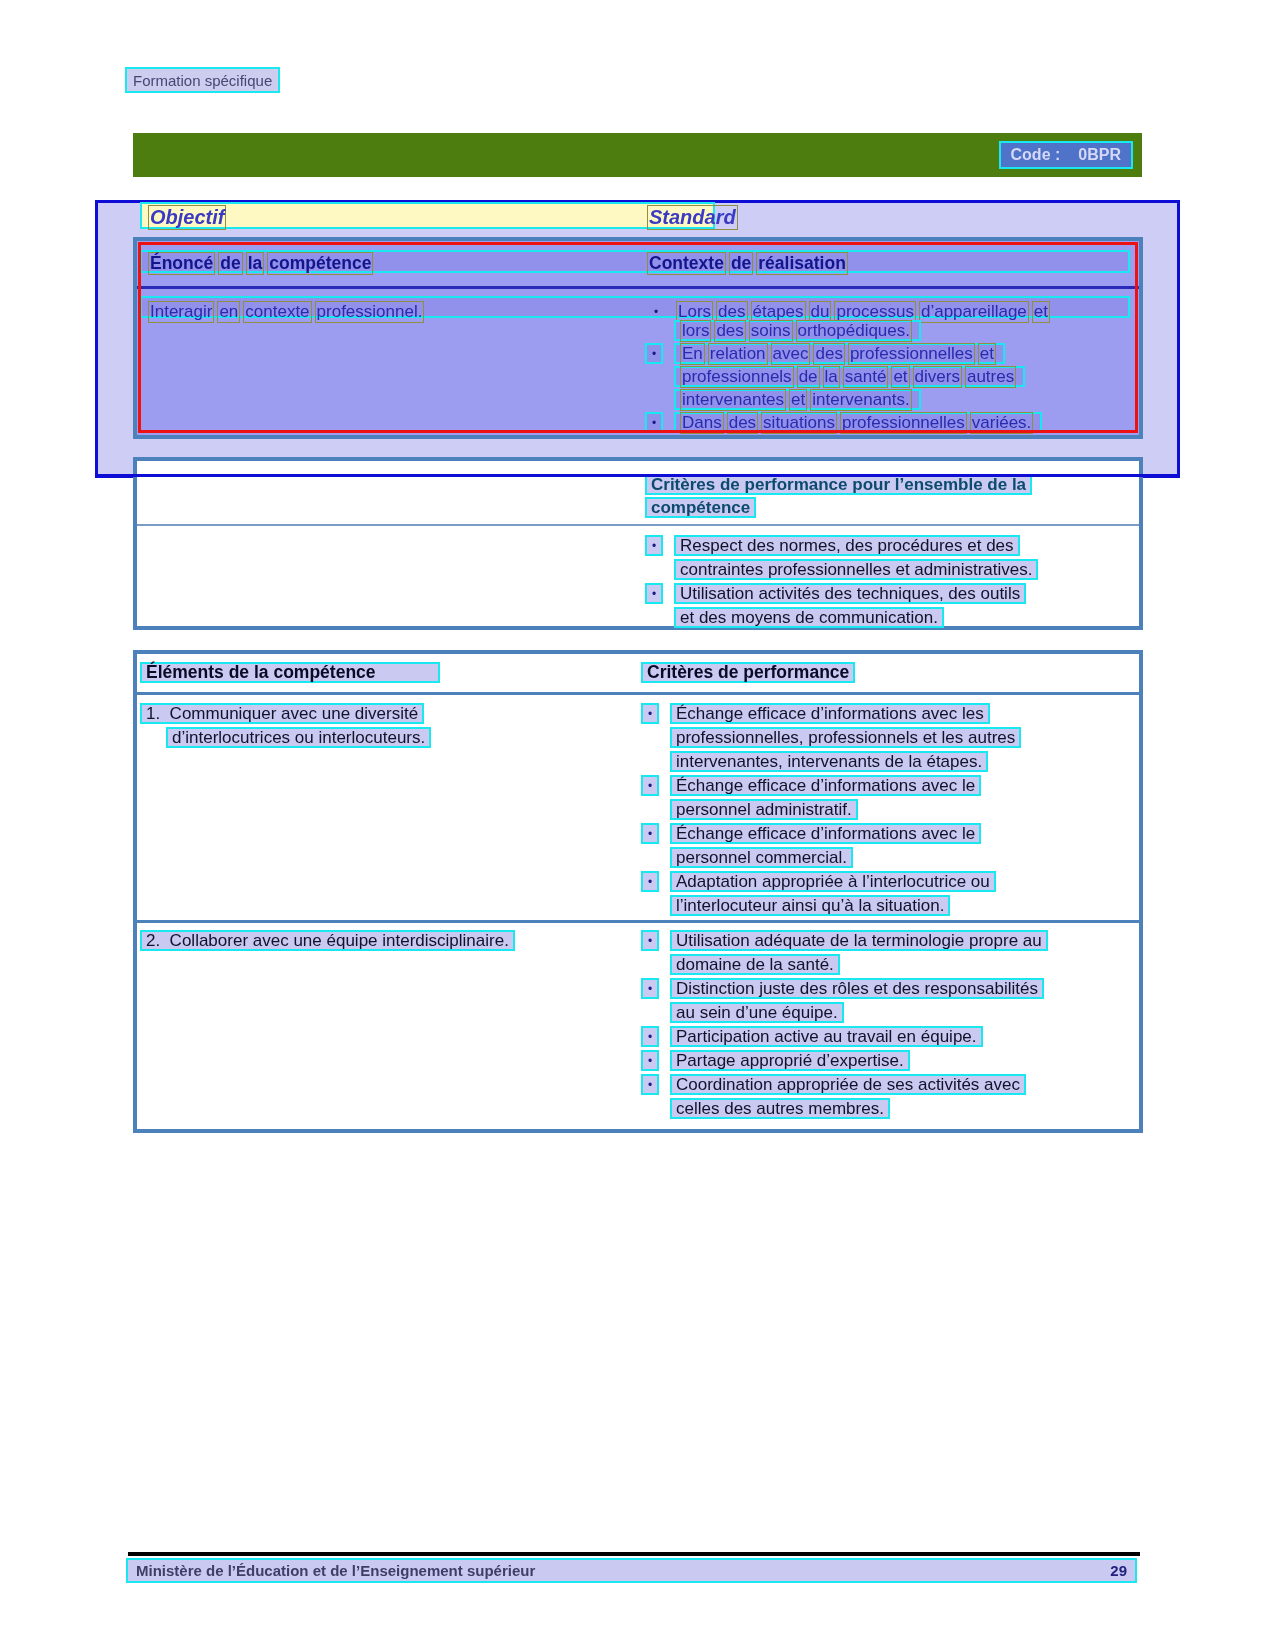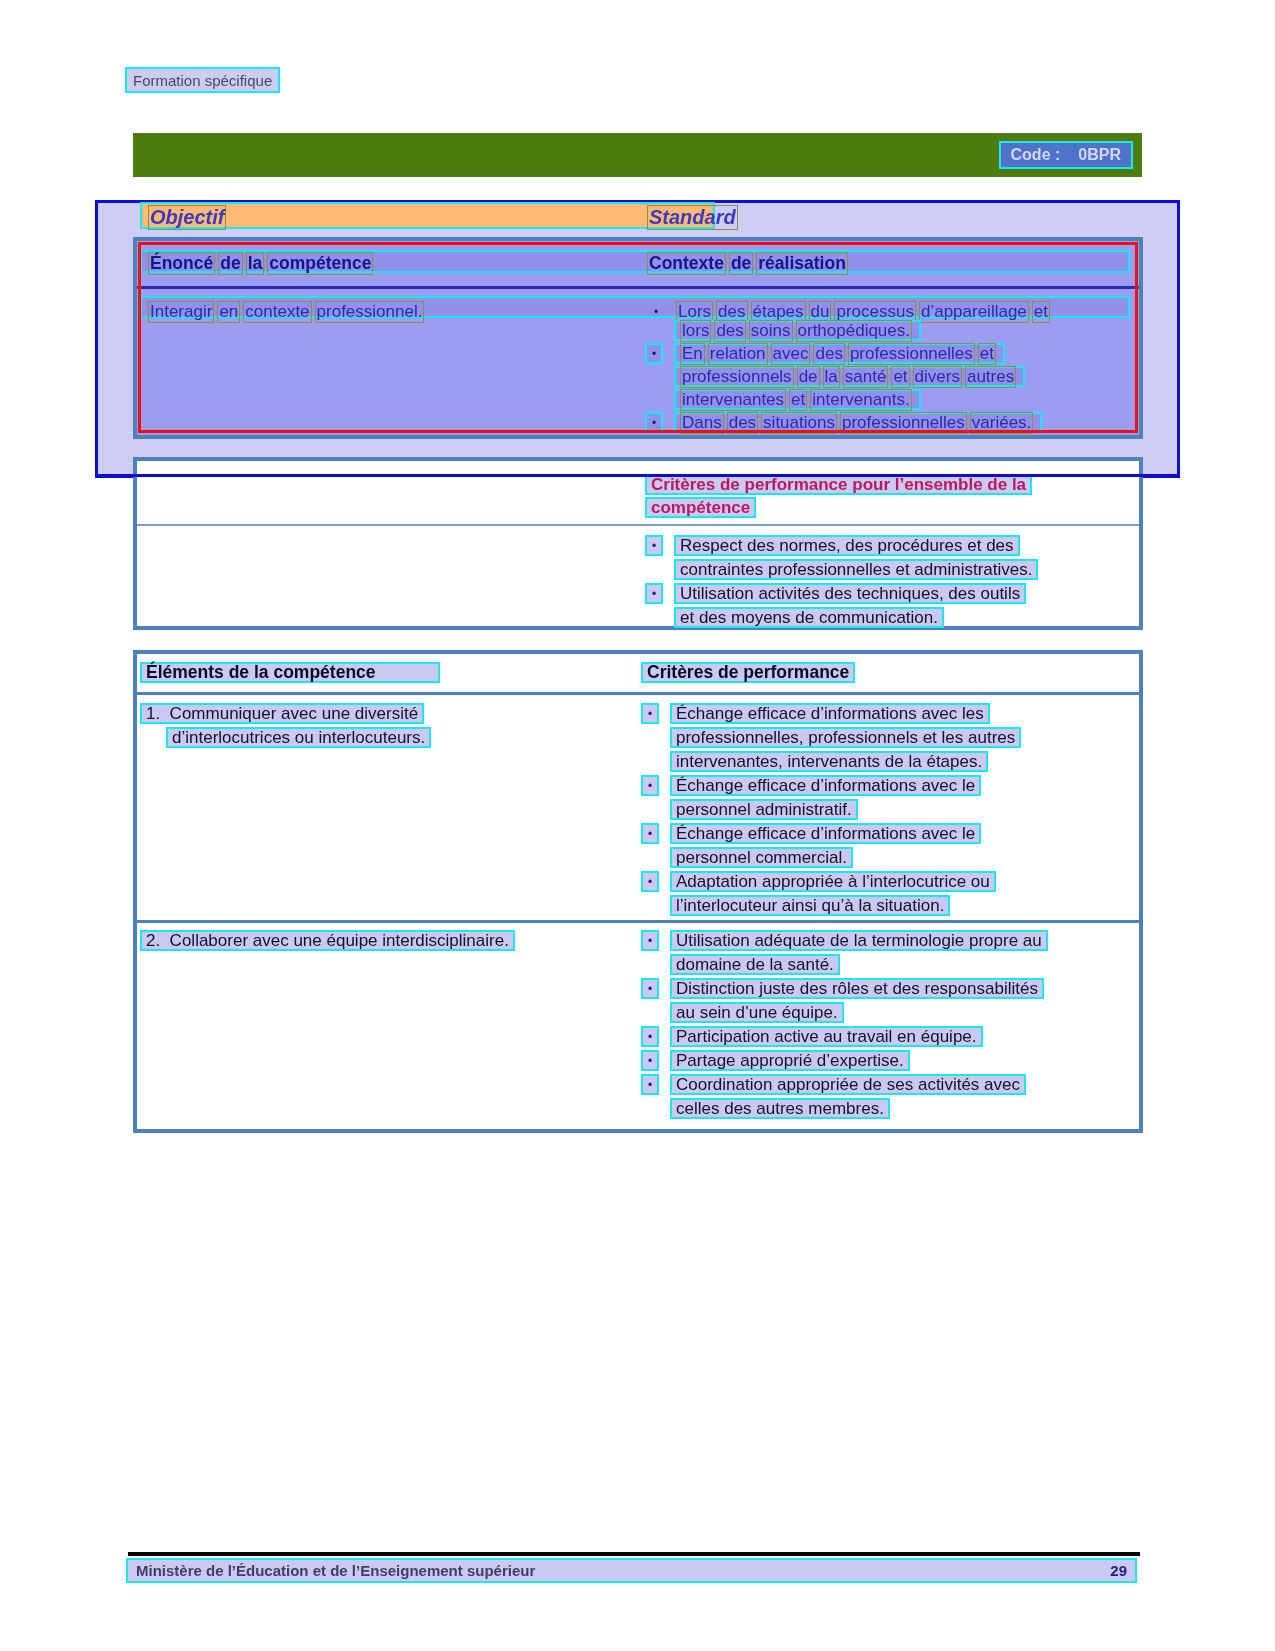--- a/index.html
+++ b/index.html
@@ -43,21 +43,21 @@
   }
   
   .overlay{
     position:absolute;left:95px;top:200px;width:1085px;height:278px;box-sizing:border-box;
     border:3px solid #0d0dd6;background:#cdcdf6;z-index:1;
   }
   .ov-bottom{position:absolute;left:95px;top:474px;width:1085px;height:3px;background:#0d0dd6;z-index:6;}
   
   .obj-strip{
     position:absolute;left:140px;top:202px;width:575px;height:27px;box-sizing:border-box;
-    border:2px solid #1ae8f0;background:#fdba74;z-index:2;
+    border:2px solid #1ae8f0;background:#fef9c3;z-index:2;
     font-size:20px;font-weight:bold;font-style:italic;color:#3a3ac2;
   }
   .seg{position:absolute;left:6px;top:1px;white-space:nowrap;}
   .seg-r{left:505px;}
   
   .table{position:absolute;box-sizing:border-box;border:4px solid #4d81bb;z-index:2;}
   .divider{position:absolute;left:0;right:0;}
   
   .t1{left:133px;top:237px;width:1010px;height:202px;background:#9c9cf0;font-size:17px;}
   .red-rect{position:absolute;left:1px;top:1px;width:994px;height:185px;border:3px solid #ee1111;z-index:4;pointer-events:none;}
@@ -65,21 +65,21 @@
   .t1-hdr{left:3px;top:9px;width:990px;font-weight:bold;color:#14148c;font-size:17.5px;}
   .t1-hdr .seg{top:0px;}
   .t1-body1{left:3px;top:55px;width:990px;height:22px;color:#2a2aae;}
   .t1-body1 .seg{top:0px;display:inline-flex;align-items:center;height:27px;}
   .t1-body1 .bullet-box{border:none;background:transparent;width:18px;margin-right:11px;}
   .t1-div{top:45px;height:3px;background:#2a2ab8;}
   .t1-list{position:absolute;left:508px;top:79px;}
   .t1-list .line{margin-bottom:2px;}
   
   .t2{left:133px;top:457px;width:1010px;height:173px;background:#ffffff;font-size:17px;}
-  .t2-head{position:absolute;left:508px;top:13px;font-weight:bold;color:#be185d;font-size:17.5px;}
+  .t2-head{position:absolute;left:508px;top:13px;font-weight:bold;color:#0c4a6e;font-size:17.5px;}
   .t2-head .line{margin-bottom:2px;}
   .t2-div{top:63px;height:2px;background:#7a9cc6;}
   .t2-body{position:absolute;left:508px;top:74px;}
   
   .t3{left:133px;top:650px;width:1010px;height:483px;background:#ffffff;font-size:17px;text-align:center;}
   .t3-hl{position:absolute;left:3px;top:8px;font-weight:bold;color:#0a0a26;font-size:17.5px;}
   .t3-hl .text-box{padding-right:62px;}
   .t3-hr{position:absolute;left:504px;top:8px;font-weight:bold;color:#0a0a26;font-size:17.5px;}
   .t3-d1{top:38px;height:3px;background:#4d81bb;}
   .t3-d2{top:266px;height:3px;background:#4d81bb;}

